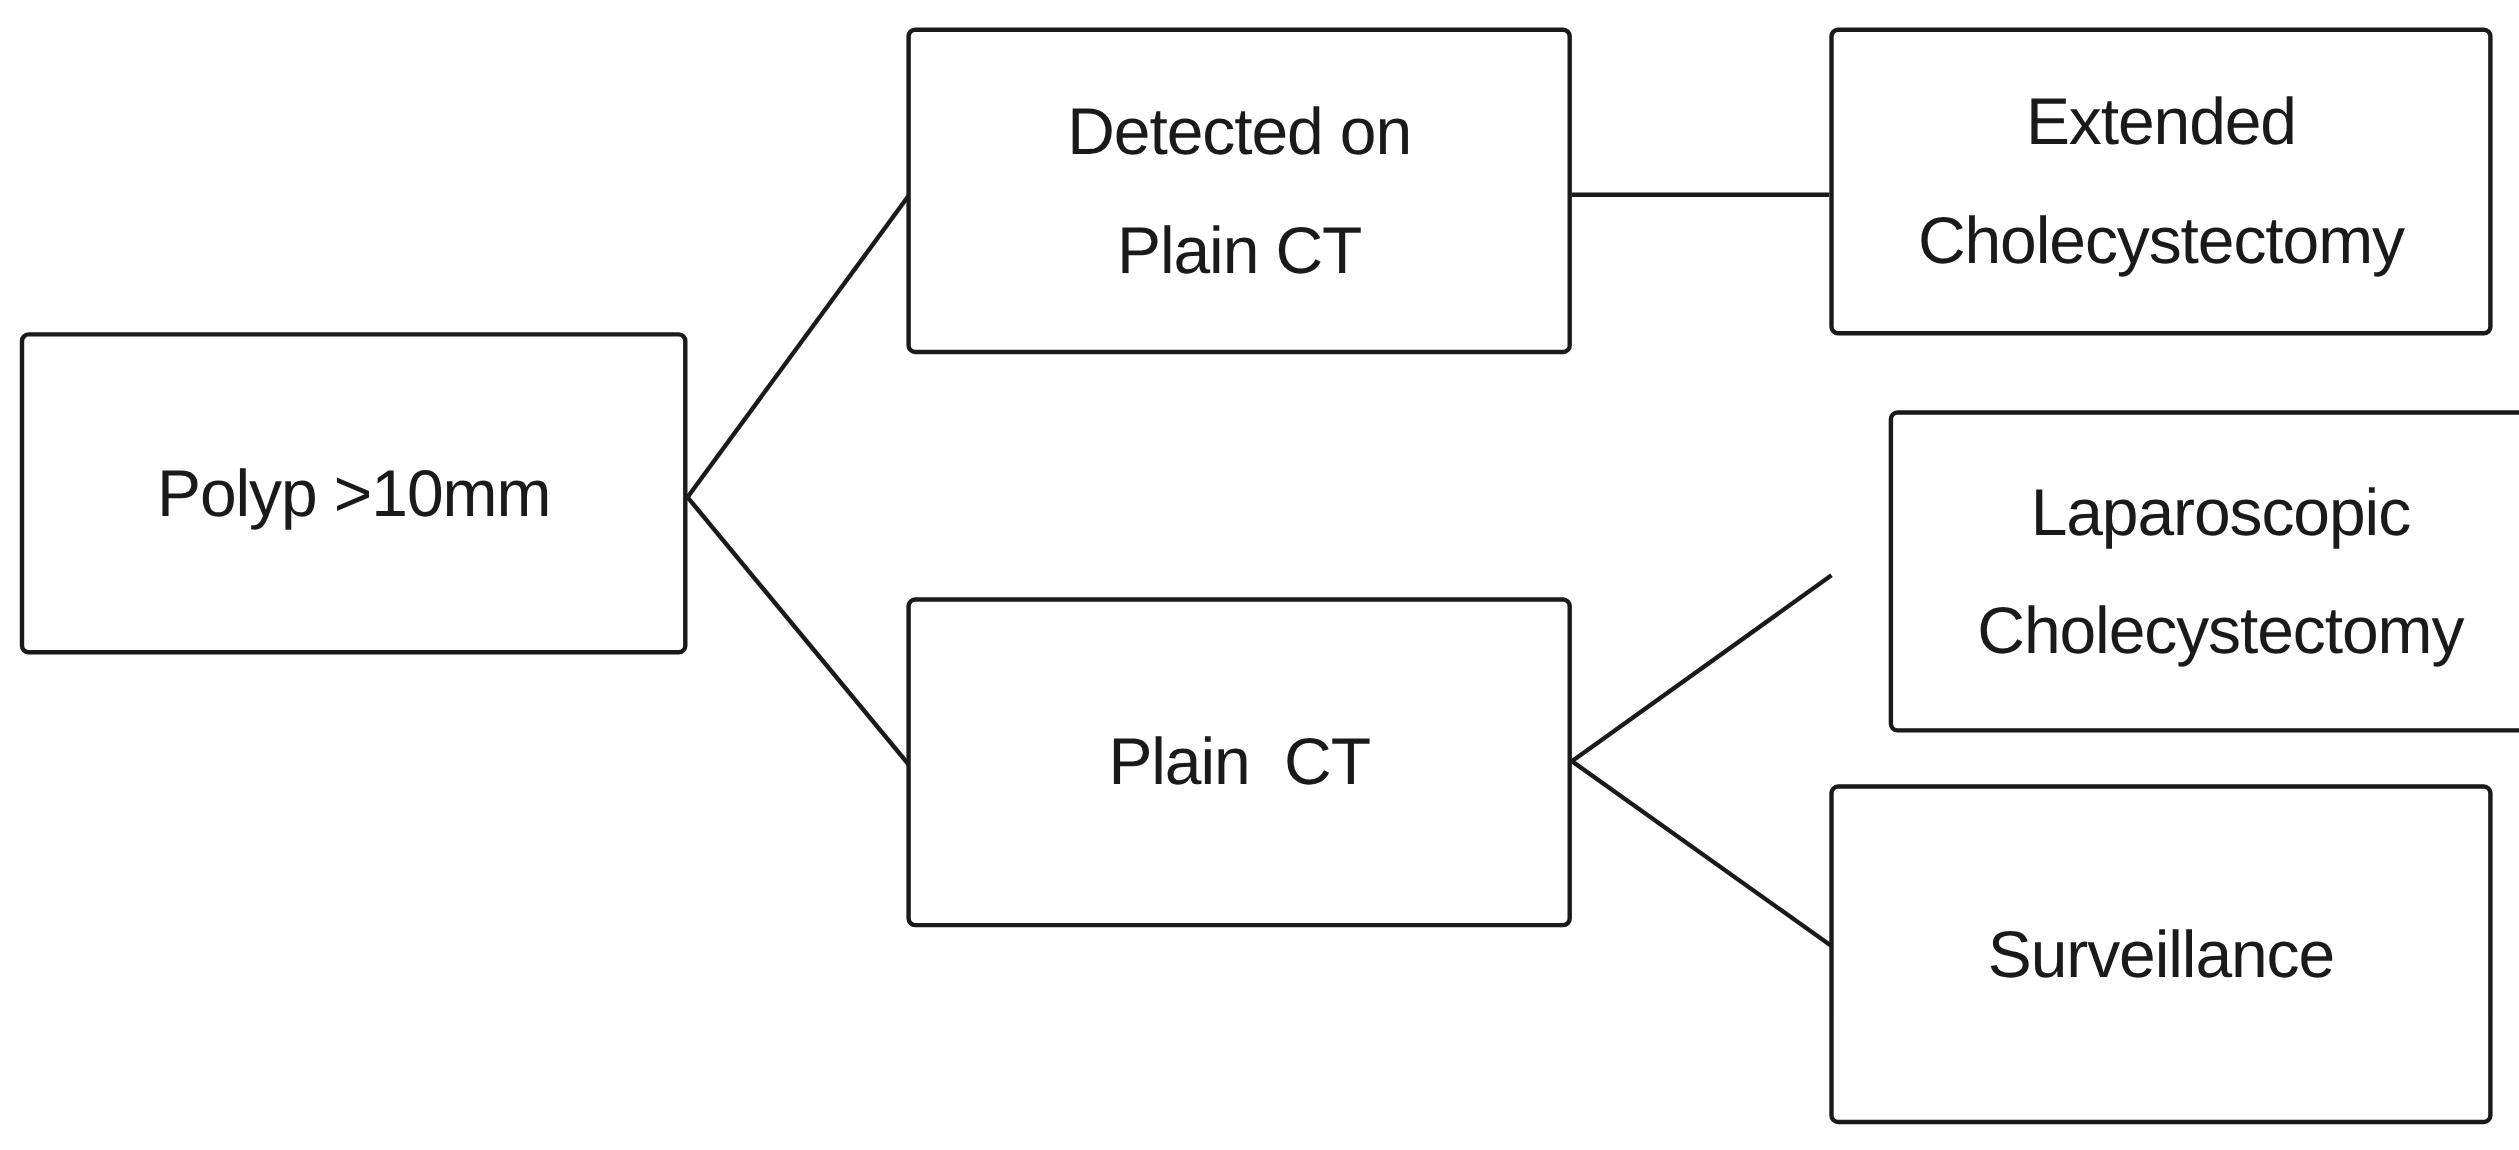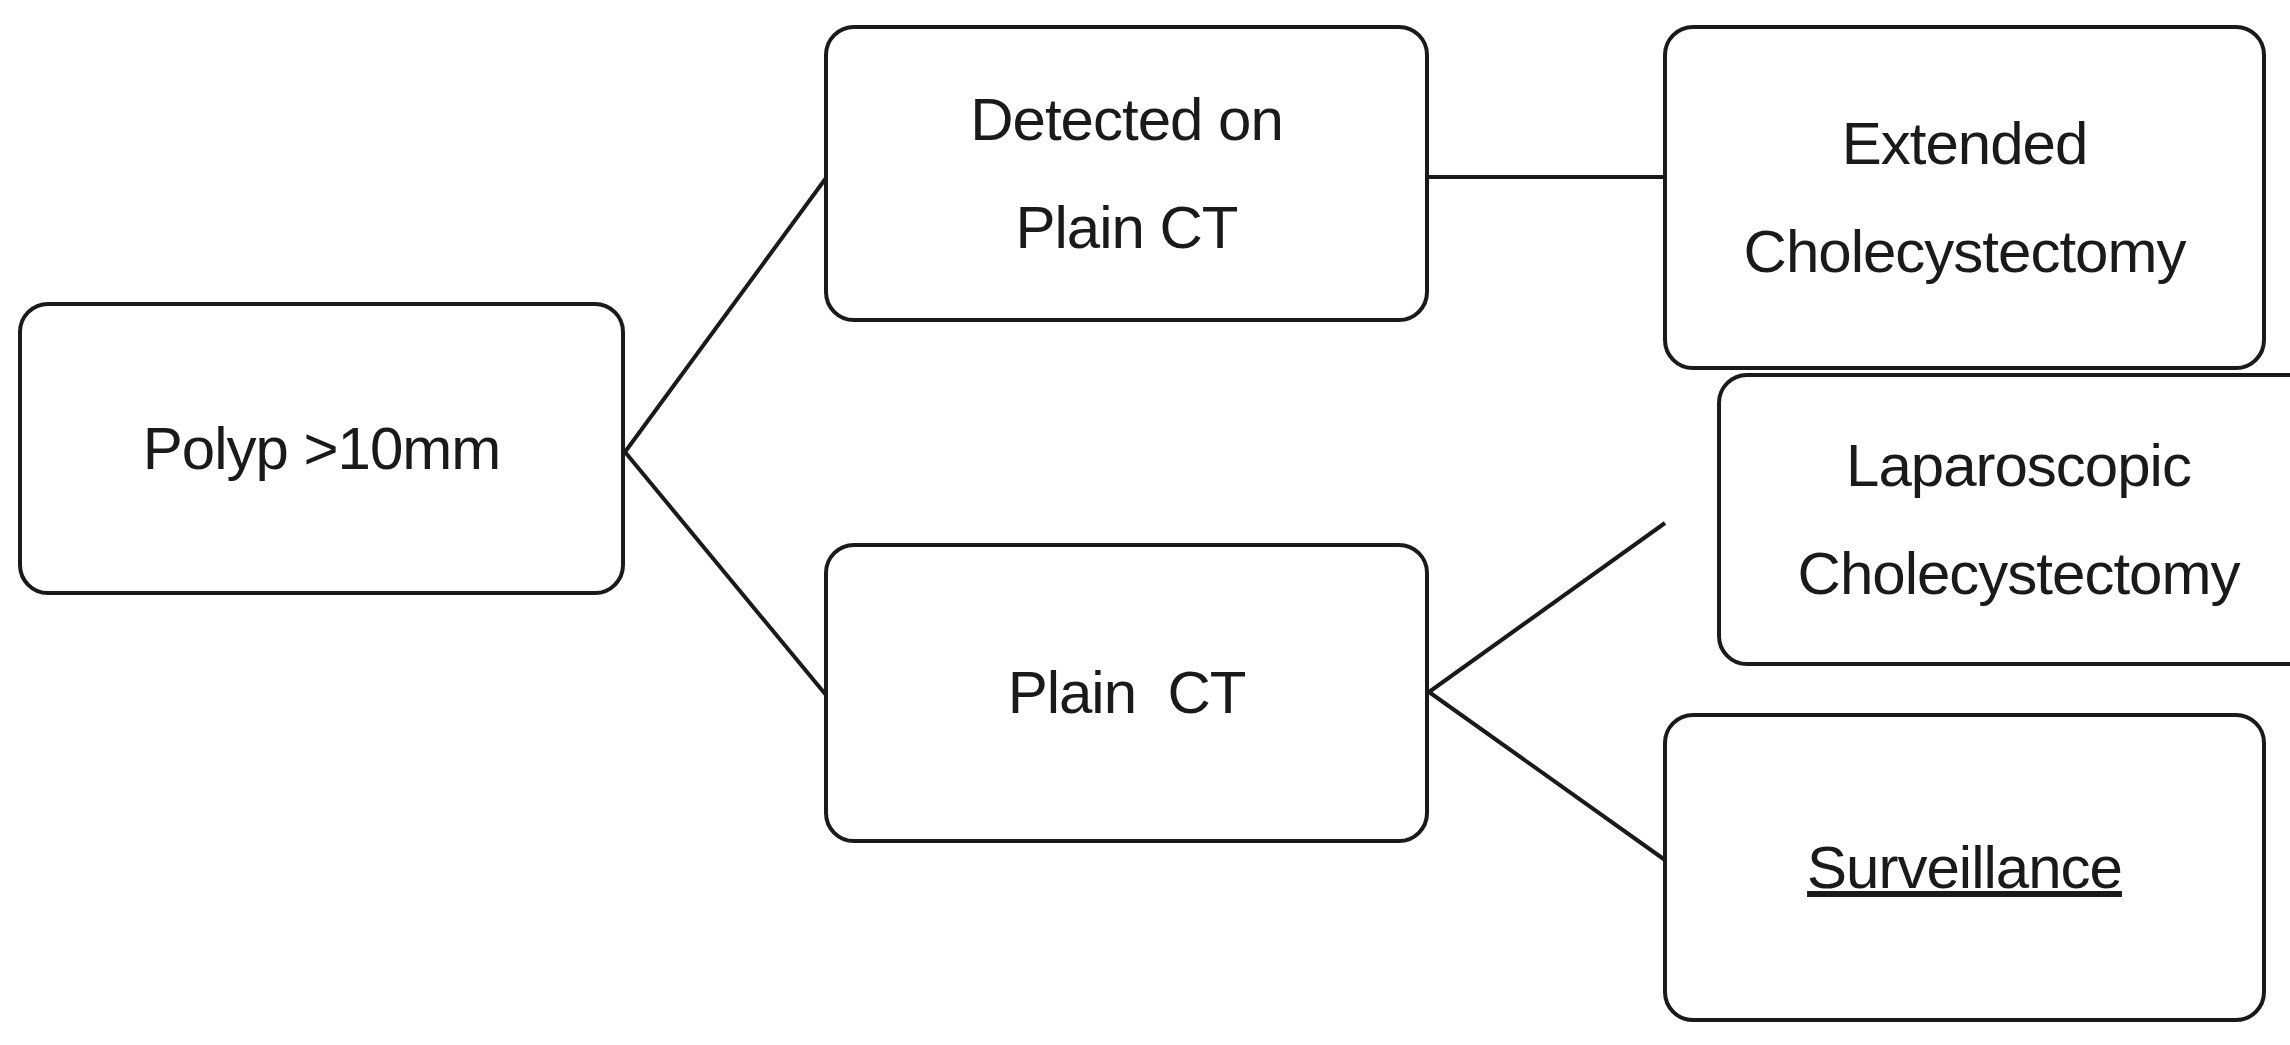--- a/index.html
+++ b/index.html
@@ -17,42 +17,42 @@
     width: 2290px; height: 1045px;
   }
   #edges-svg line {
     stroke: #1a1a1a;
     stroke-width: 4;
   }
   .node {
     position: absolute;
     box-sizing: border-box;
     border: 4px solid #1a1a1a;
-    border-radius: 30px;
+    border-radius: 8px;
     background: #ffffff;
     display: flex;
     flex-direction: column;
     align-items: center;
     justify-content: center;
     text-align: center;
     color: #1a1a1a;
     font-size: 60px;
     line-height: 108px;
     letter-spacing: -1px;
     font-weight: 400;
   }
   .node .line { white-space: pre; }
 
   
   #node-gallbladder   { left: 18px;   top: 302px; width: 607px; height: 293px; }
   #node-detected      { left: 824px;  top: 25px;  width: 605px; height: 297px; }
-  #node-extended      { left: 1663px; top: 25px;  width: 603px; height: 345px; }
+  #node-extended      { left: 1663px; top: 25px;  width: 603px; height: 280px; }
   #node-not-detected  { left: 824px;  top: 543px; width: 605px; height: 300px; }
   #node-laparoscopic  { left: 1717px; top: 373px; width: 603px; height: 293px; }
-  #node-surveillance  { left: 1663px; top: 713px; width: 603px; height: 309px; text-decoration: underline; }
+  #node-surveillance  { left: 1663px; top: 713px; width: 603px; height: 309px; }
 </style>
 </head>
 <body>
 
 <div id="canvas">
 
   <svg id="edges-svg" viewBox="0 0 2290 1045" xmlns="http://www.w3.org/2000/svg">
     <line x1="625" y1="452" x2="826" y2="178"></line>
     <line x1="625" y1="452" x2="826" y2="695"></line>
     <line x1="1429" y1="177" x2="1663" y2="177"></line>

